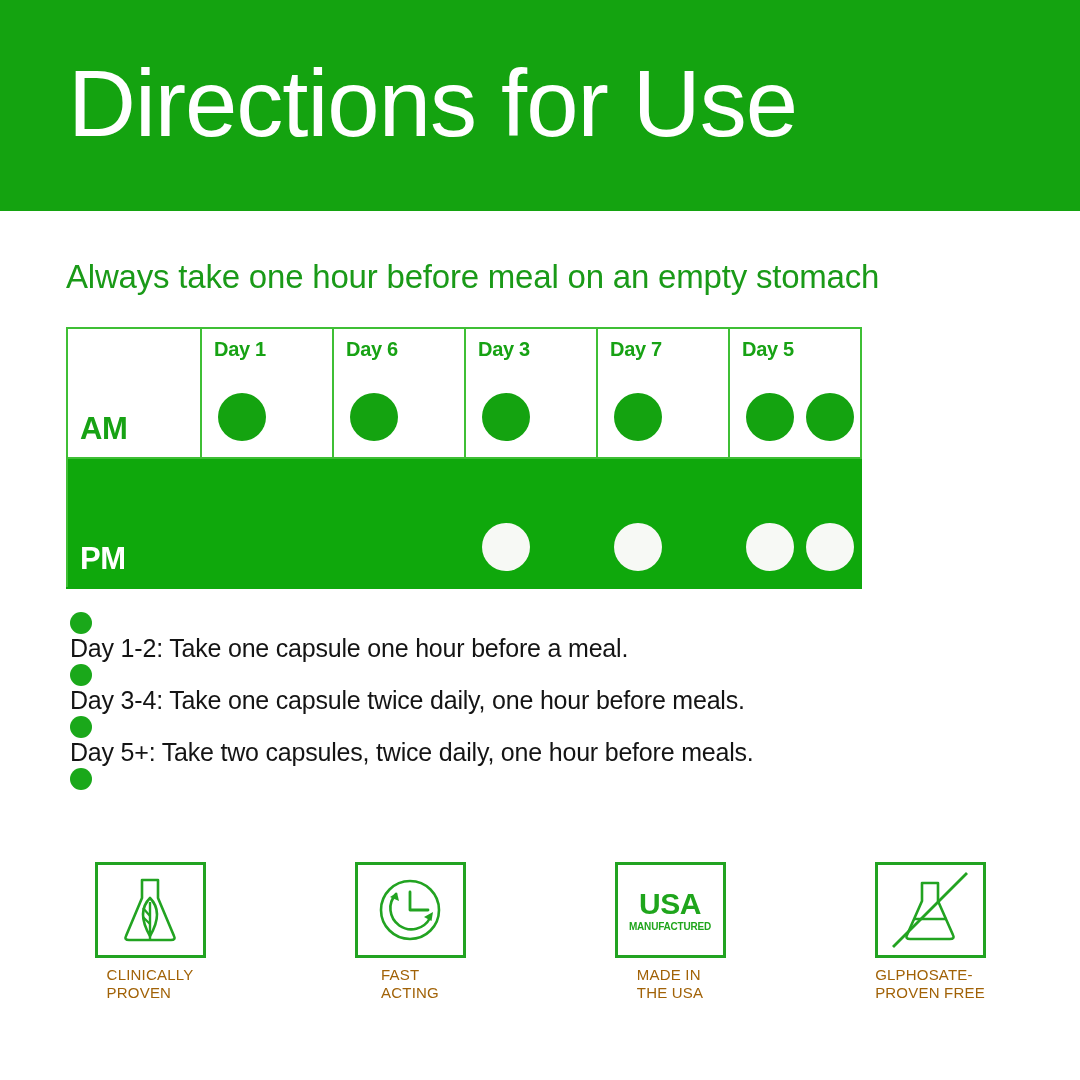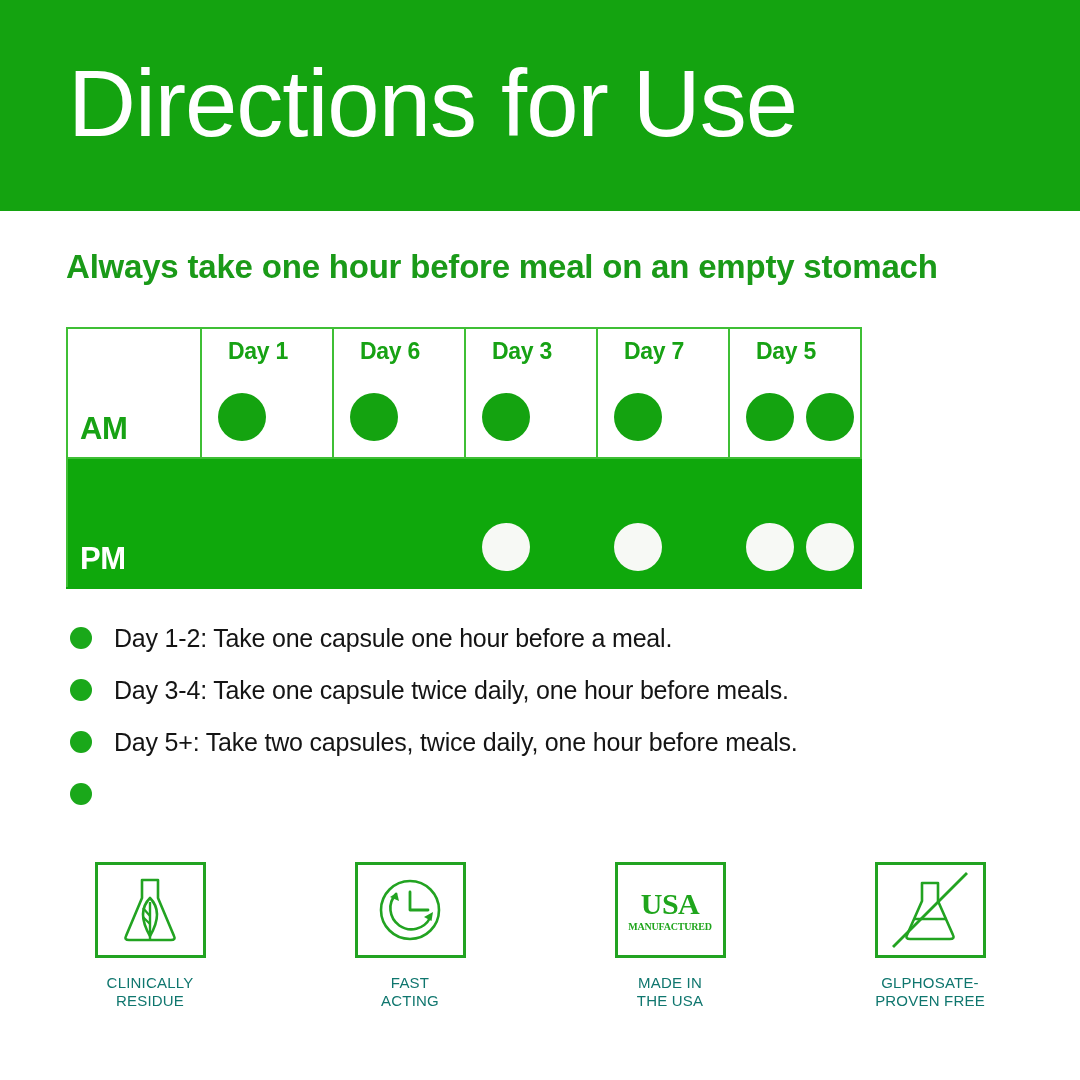--- a/index.html
+++ b/index.html
@@ -33,24 +33,24 @@
     color: #ffffff;
     font-weight: 400;
     letter-spacing: -1px;
     white-space: nowrap;
   }
 
   
   .subtitle {
     position: absolute;
     left: 66px;
-    top: 248px;
+    top: 258px;
     font-size: 33px;
     color: #1a9a18;
-    font-weight: 700;
+    font-weight: 400;
     letter-spacing: -0.2px;
     white-space: nowrap;
   }
 
   
   .schedule {
     position: absolute;
     left: 66px;
     top: 327px;
     width: 794px;
@@ -68,23 +68,23 @@
 
   .row-am td { height: 128px; background: #ffffff; }
   .row-pm td { height: 128px; background: #0fa80c; border-color: #0fa80c; }
   .row-pm td.first-pm { border-left-color: #3fbf35; margin-top: 12px; }
   .cell-inner {
     position: relative;
     height: 128px;
   }
   .day-head {
     position: absolute;
-    left: 26px;
+    left: 12px;
     top: 9px;
-    font-size: 23px;
+    font-size: 20px;
     font-weight: bold;
     color: #17a214;
     letter-spacing: -0.3px;
     white-space: nowrap;
   }
   .ampm-label {
     position: absolute;
     left: 12px;
     bottom: 10px;
     font-size: 31px;
@@ -111,22 +111,22 @@
 
   
   .bullets {
     position: absolute;
     left: 70px;
     top: 612px;
     width: 900px;
   }
   .bullet-item {
     display: flex;
-    align-items: center;
     height: 52px;
+    flex-direction: column;
   }
   .bullet-dot {
     width: 22px;
     height: 22px;
     border-radius: 50%;
     background: #1aa81a;
     flex: 0 0 auto;
     margin-right: 22px;
   }
   .bullet-text {
@@ -153,28 +153,26 @@
     align-items: center;
   }
   .badge-box {
     width: 111px;
     height: 96px;
     border: 3px solid #22a321;
     box-sizing: border-box;
     display: flex;
     align-items: center;
     justify-content: center;
-    font-family: Liberation Serif, serif;
   }
   .badge-caption {
-    margin-top: 16px;
+    margin-top: 8px;
     font-size: 15px;
     line-height: 1.22;
-    color: #0f766e;
-    text-align: center;
+    color: #a16207;
     letter-spacing: 0.2px;
   }
   .usa-word {
     font-size: 30px;
     font-weight: bold;
     color: #1fa51c;
     line-height: 1;
     letter-spacing: -0.5px;
   }
   .usa-sub {
@@ -321,21 +319,21 @@
     <div class="badge-box">
       <svg width="72" height="72" viewBox="0 0 72 72">
         <path d="M28 6 L44 6 L44 24 L60 62 Q62 66 57 66 L15 66 Q10 66 12 62 L28 24 Z" fill="none" stroke="#22a321" stroke-width="2.6" stroke-linejoin="round"></path>
         <path d="M36 24 Q50 38 36 62 Q22 38 36 24 Z" fill="none" stroke="#22a321" stroke-width="2.6" stroke-linejoin="round"></path>
         <path d="M36 28 L36 66" fill="none" stroke="#22a321" stroke-width="2.4"></path>
         <path d="M36 42 L29 34 M36 50 L29 43" fill="none" stroke="#22a321" stroke-width="2.2"></path>
       </svg>
     </div>
     <div class="badge-caption">
       <div>CLINICALLY</div>
-      <div>RESIDUE</div>
+      <div>PROVEN</div>
     </div>
   </div>
 
   <div class="badge">
     <div class="badge-box">
       <svg width="72" height="72" viewBox="0 0 72 72">
         <circle cx="36" cy="36" r="29" fill="none" stroke="#22a321" stroke-width="2.6"></circle>
         <path d="M36 18 L36 36 L54 36" fill="none" stroke="#22a321" stroke-width="2.8" stroke-linecap="round" stroke-linejoin="round"></path>
         <path d="M22 20 A21 21 0 1 0 56 44" fill="none" stroke="#22a321" stroke-width="2.6" stroke-linecap="round"></path>
         <path d="M16 23 L23 18.5 L25 27 Z" fill="#22a321"></path>

